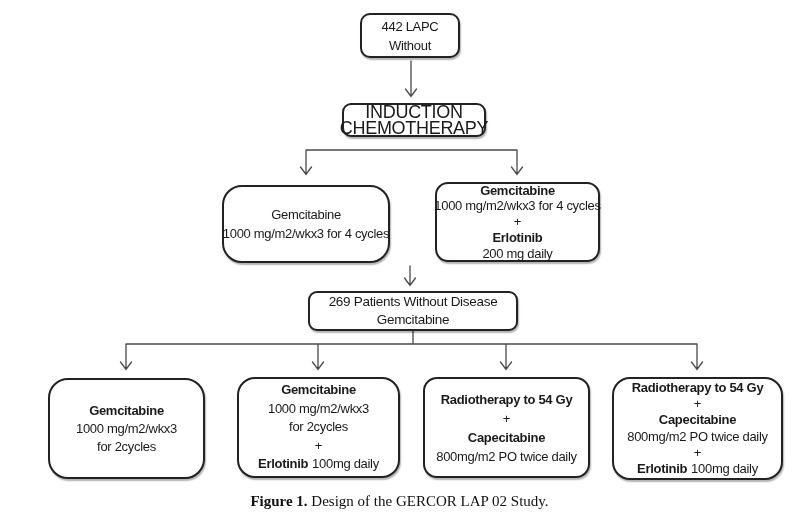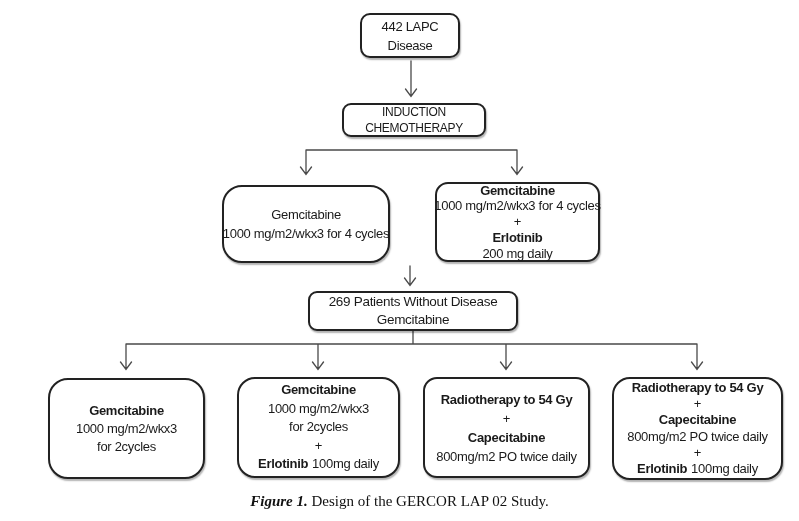--- a/index.html
+++ b/index.html
@@ -32,39 +32,39 @@
     line-height: 18px;
     letter-spacing: -0.3px;
     white-space: nowrap;
   }
   .node .ln { display: block; }
   .node b { font-weight: bold; }
   .b-inline { margin-right: 4px; }
 
   
   .n-patients    { left: 360px; top: 13px;  width: 100px; height: 45px; border-radius: 10px; line-height: 19px; }
-  .n-induction   { left: 342px; top: 103px; width: 144px; height: 34px; border-radius: 9px;  font-size: 12px; line-height: 16px; }
+  .n-induction   { left: 342px; top: 103px; width: 144px; height: 34px; border-radius: 9px;  font-size: 18px; line-height: 16px; }
   .n-gem4        { left: 222px; top: 185px; width: 168px; height: 78px; border-radius: 20px; line-height: 19px; }
   .n-gem4erl     { left: 435px; top: 182px; width: 165px; height: 80px; border-radius: 13px; line-height: 15.8px; }
   .n-noprog      { left: 308px; top: 291px; width: 210px; height: 40px; border-radius: 9px;  font-size: 13.5px; line-height: 18px; }
   .n-arm1        { left: 48px;  top: 378px; width: 157px; height: 101px; border-radius: 20px; }
   .n-arm2        { left: 237px; top: 377px; width: 163px; height: 101px; border-radius: 18px; line-height: 18.5px; }
   .n-arm3        { left: 423px; top: 377px; width: 167px; height: 101px; border-radius: 14px; line-height: 19px; }
   .n-arm4        { left: 612px; top: 377px; width: 171px; height: 103px; border-radius: 18px; line-height: 16.3px; }
 
   .caption {
     position: absolute;
     left: 0; top: 493px;
     width: 799px;
     text-align: center;
     font-family: "Liberation Serif", "DejaVu Serif", serif;
     font-size: 15px;
     color: #111111;
   }
-  .caption b { font-weight: bold; font-style: italic; }
+  .caption b { font-weight: bold; }
 </style>
 </head>
 <body>
 
 <div class="stage">
 
   <svg class="connectors" viewBox="0 0 799 521" fill="none" stroke="#4a4a4a" stroke-width="1.3" stroke-linecap="round">
 
     <path d="M411 61 V95 M405.5 89 L411 96.5 L416.5 89"></path>
 
@@ -74,21 +74,21 @@
 
     <path d="M413 331 V344 M126 344 H697
              M126 344 V368 M120.5 362 L126 369.5 L131.5 362
              M318 344 V368 M312.5 362 L318 369.5 L323.5 362
              M506 344 V368 M500.5 362 L506 369.5 L511.5 362
              M697 344 V368 M691.5 362 L697 369.5 L702.5 362"></path>
   </svg>
 
   <div class="node n-patients">
     <span class="ln">442 LAPC</span>
-    <span class="ln">Disease</span>
+    <span class="ln">Without</span>
   </div>
 
   <div class="node n-induction">
     <span class="ln">INDUCTION</span>
     <span class="ln">CHEMOTHERAPY</span>
   </div>
 
   <div class="node n-gem4">
     <span class="ln">Gemcitabine</span>
     <span class="ln">1000 mg/m2/wkx3 for 4 cycles</span>

